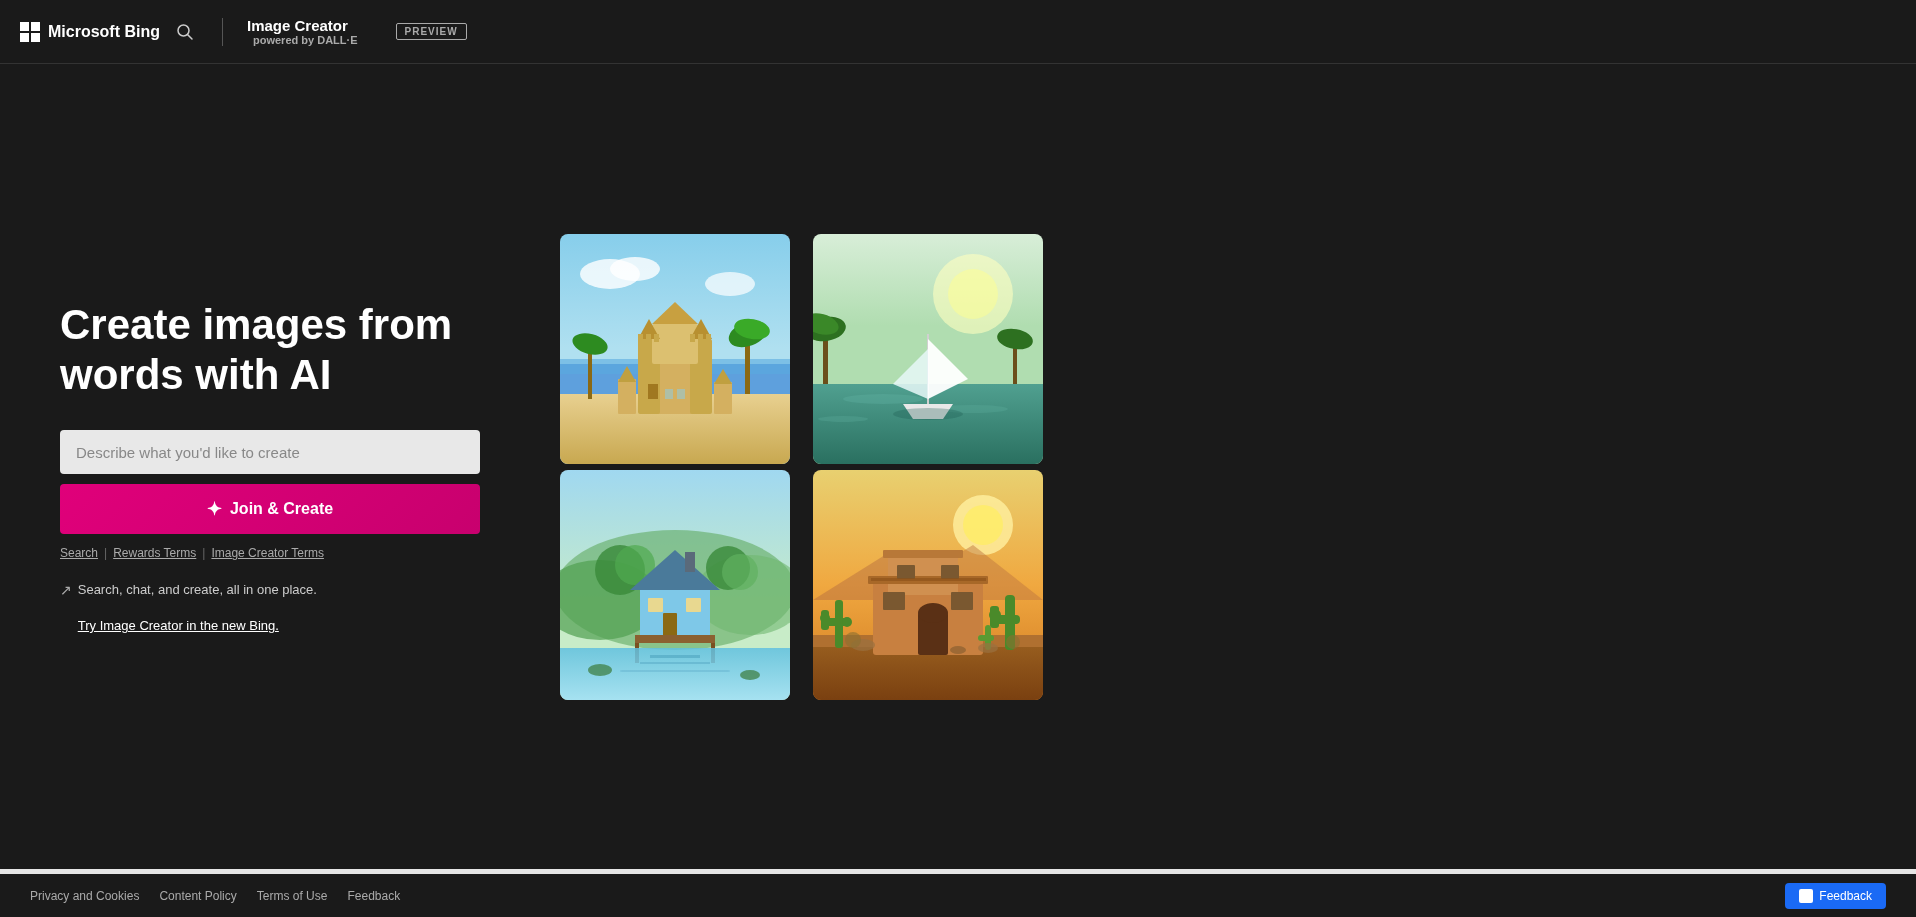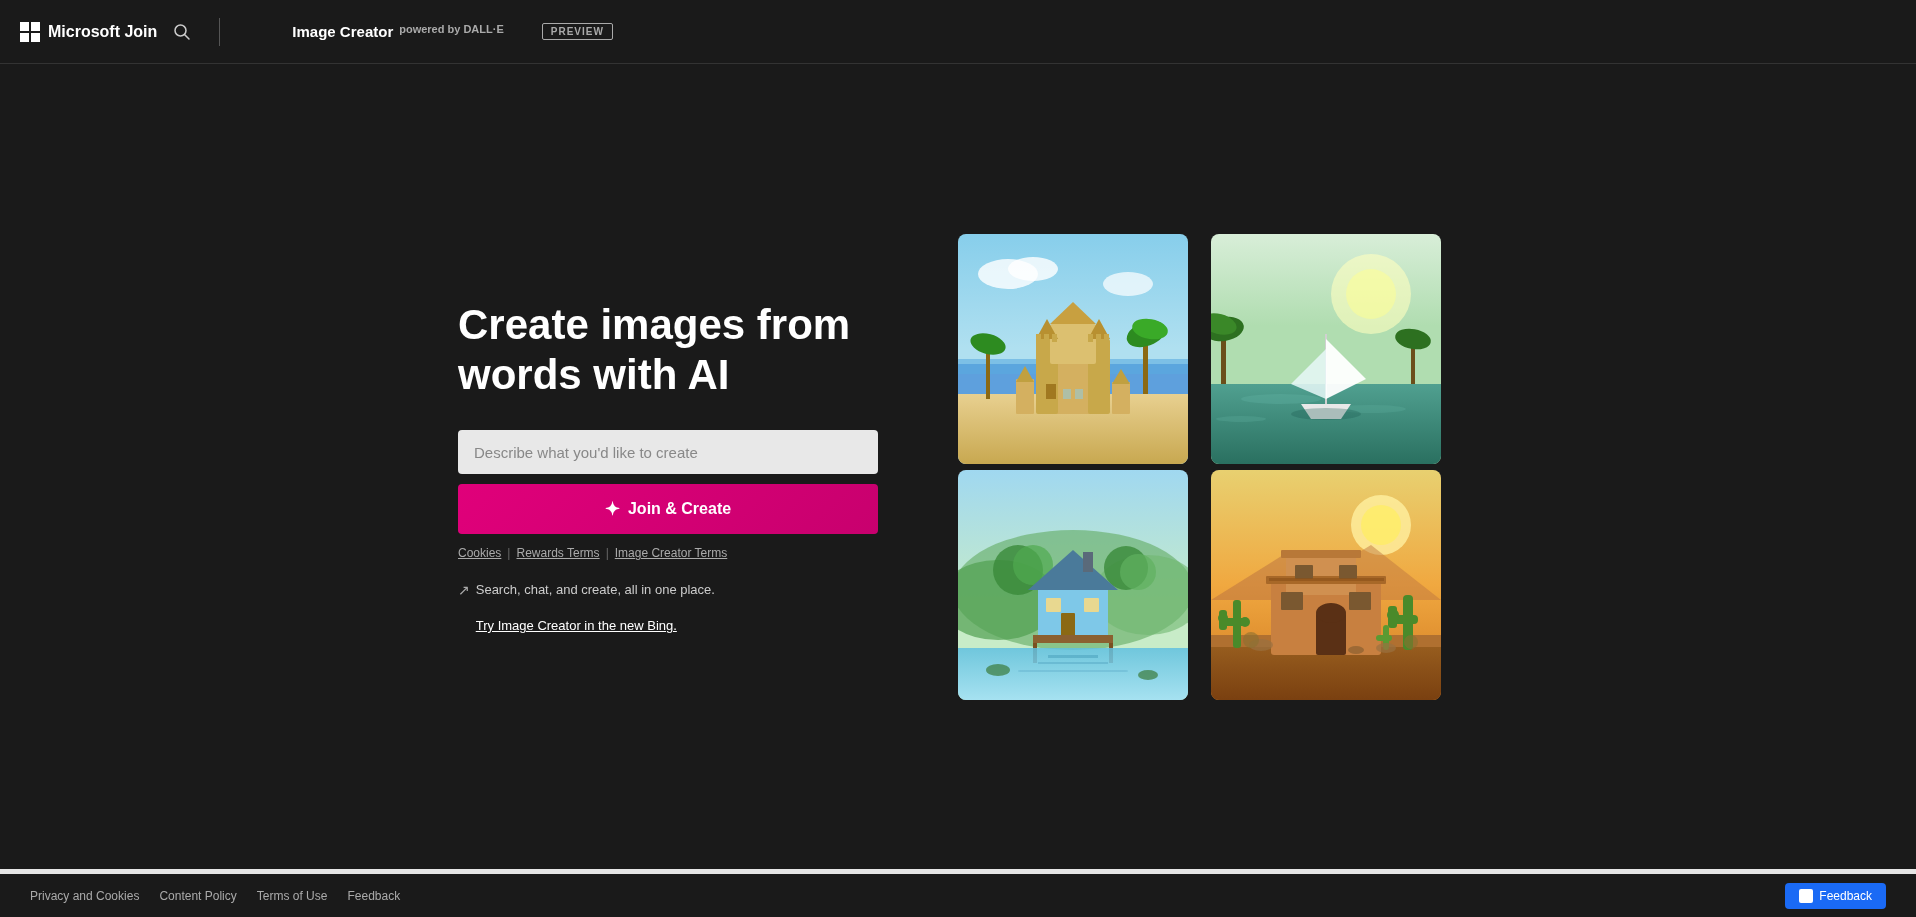--- a/index.html
+++ b/index.html
@@ -58,21 +58,21 @@
       background: none;
       border: none;
       cursor: pointer;
       color: #ccc;
       display: flex;
       align-items: center;
       padding: 4px;
     }
     .image-creator-info {
       display: flex;
-      margin-left: 48px;
+      flex-direction: column;
     }
     .image-creator-title {
       font-size: 15px;
       font-weight: 600;
       color: #fff;
     }
     .powered-by {
       font-size: 11px;
       color: #aaa;
       padding-left: 6px;
@@ -90,21 +90,21 @@
       border-radius: 2px;
       letter-spacing: 1px;
       margin-left: 26px;
     }
 
     
     .main {
       flex: 1;
       display: flex;
       align-items: center;
-      justify-content: center;
+      justify-content: flex-start;
       padding: 40px 60px;
       gap: 80px;
     }
 
     
     .left-panel {
       flex: 0 0 420px;
       max-width: 420px;
     }
     .hero-title {
@@ -271,21 +271,21 @@
 
 <header class="header">
   <div class="header-left">
     <div class="bing-logo">
       <div class="windows-icon">
         <span></span>
           <span></span>
           <span></span>
           <span></span>
       </div>
-      <span class="bing-text">Microsoft Join</span>
+      <span class="bing-text">Microsoft Bing</span>
     </div>
     <button class="search-icon-btn">
       <svg width="18" height="18" viewBox="0 0 18 18" fill="none">
         <circle cx="7.5" cy="7.5" r="5.5" stroke="#ccc" stroke-width="1.5"></circle>
         <line x1="11.5" y1="11.5" x2="16" y2="16" stroke="#ccc" stroke-width="1.5" stroke-linecap="round"></line>
       </svg>
     </button>
     <div class="header-divider"></div>
     <div class="image-creator-info">
       <span class="image-creator-title">Image Creator</span>
@@ -306,21 +306,21 @@
     <input type="text" class="prompt-input" placeholder="Describe what you'd like to create" style="">
 
     <button class="join-create-btn">
       <span class="sparkle-icon">✦</span>
       <span>Join &amp; Create</span>
     </button>
 
 
 
     <div class="links-row">
-      <a class="footer-link">Cookies</a>
+      <a class="footer-link">Search</a>
       <span class="pipe">|</span>
       <a class="footer-link">Rewards Terms</a>
       <span class="pipe">|</span>
       <a class="footer-link">Image Creator Terms</a>
     </div>
 
     <div class="new-bing-section">
       <span class="arrow-icon">↗</span>
       <div>
         <span class="new-bing-text">Search, chat, and create, all in one place.</span>

